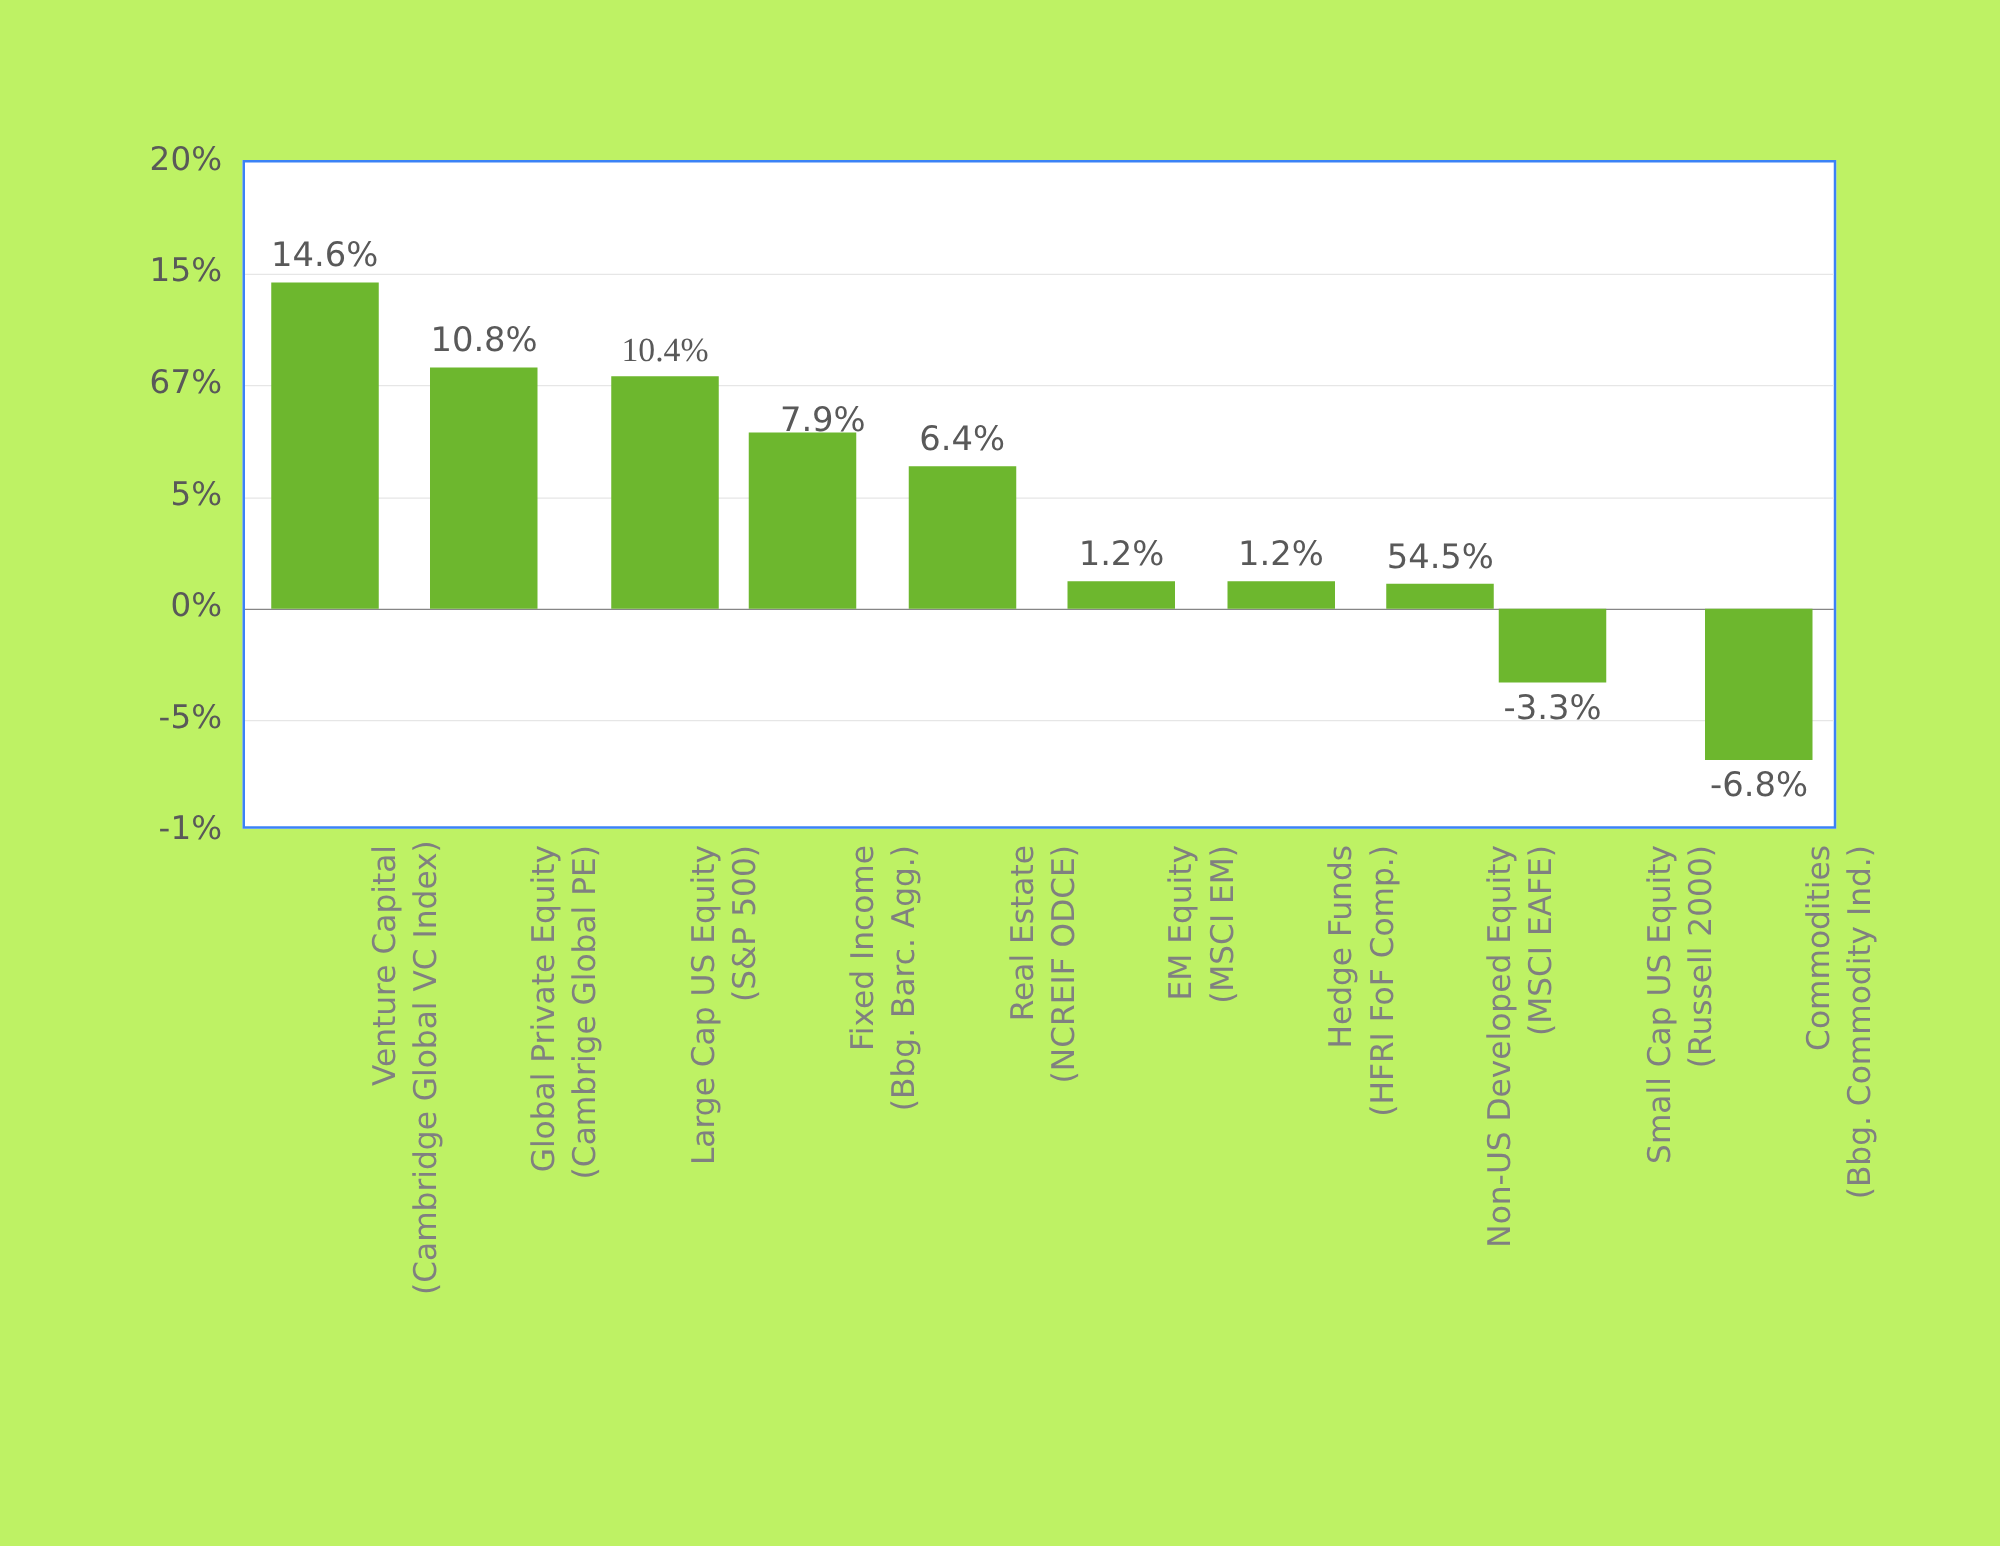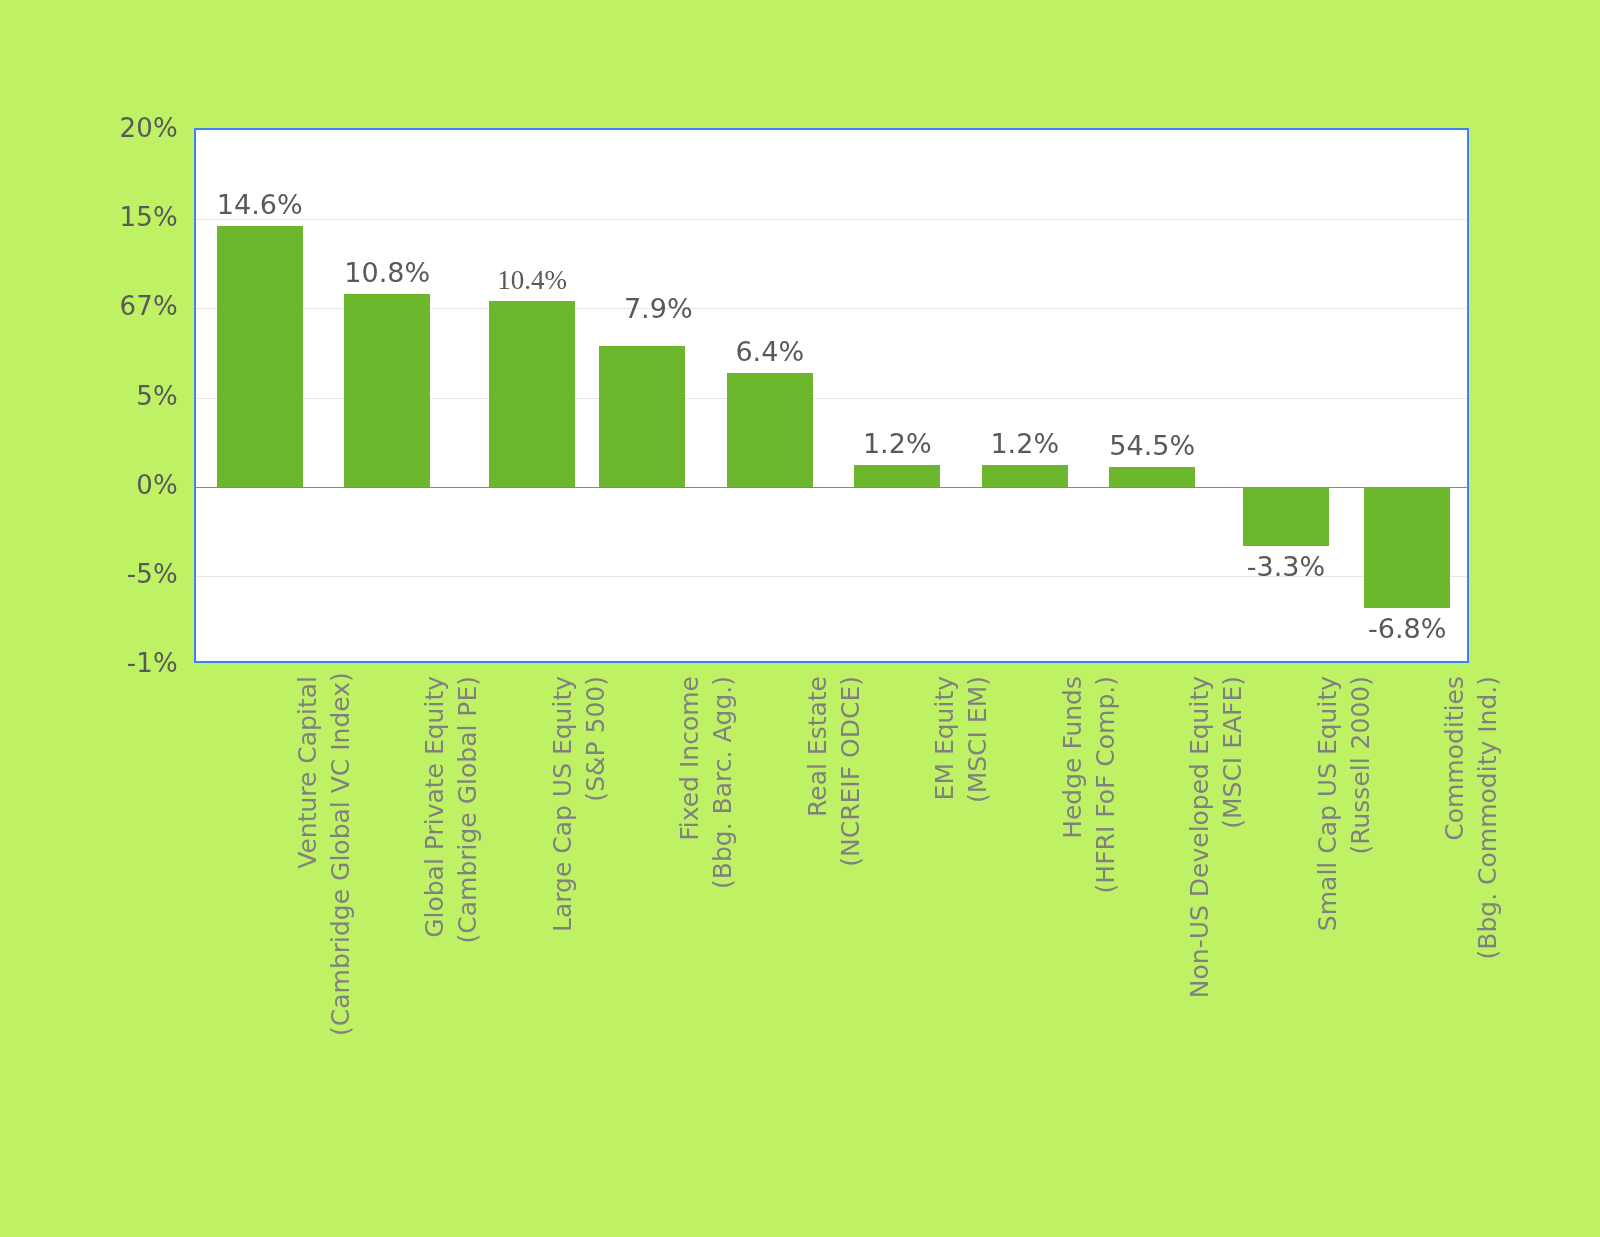--- a/index.html
+++ b/index.html
@@ -129,39 +129,39 @@
         <div class="bar-slot" style="left: 148.25px; width: 86px;">
           <div class="bar" style="top: 164.067px; height: 192.6px;"></div>
           <div class="bar-value" style="top: 128.067px;">10.8%</div>
         </div>
         <div class="bar-slot" style="left: 293px; width: 86px; font-family: Liberation Serif, serif;">
           <div class="bar" style="top: 171.2px; height: 185.467px;"></div>
           <div class="bar-value" style="top: 135.2px;">10.4%</div>
         </div>
         <div class="bar-slot" style="left: 403.25px; width: 86px;">
           <div class="bar" style="top: 215.783px; height: 140.883px;"></div>
-          <div class="bar-value" style="top: 164px; padding-left: 32px;">7.9%</div>
+          <div class="bar-value" style="top: 192px; padding-left: 32px;">7.9%</div>
         </div>
         <div class="bar-slot" style="left: 530.75px; width: 86px;">
           <div class="bar" style="top: 242.533px; height: 114.133px;"></div>
           <div class="bar-value" style="top: 206.533px;">6.4%</div>
         </div>
         <div class="bar-slot" style="left: 658.25px; width: 86px;">
           <div class="bar" style="top: 335.267px; height: 21.4px;"></div>
           <div class="bar-value" style="top: 299.267px;">1.2%</div>
         </div>
         <div class="bar-slot" style="left: 785.75px; width: 86px;">
           <div class="bar" style="top: 335.267px; height: 21.4px;"></div>
           <div class="bar-value" style="top: 299.267px;">1.2%</div>
         </div>
         <div class="bar-slot" style="left: 913.25px; width: 86px;">
           <div class="bar" style="top: 337.05px; height: 19.6167px;"></div>
           <div class="bar-value" style="top: 301.05px;">54.5%</div>
         </div>
-        <div class="bar-slot" style="left: 1047px; width: 86px; text-decoration: underline;">
+        <div class="bar-slot" style="left: 1003px; width: 86px; text-decoration: underline;">
           <div class="bar" style="top: 356.667px; height: 58.85px;"></div>
           <div class="bar-value" style="top: 421.517px;">-3.3%</div>
         </div>
         <div class="bar-slot" style="left: 1168.25px; width: 86px;">
           <div class="bar" style="top: 356.667px; height: 121.267px;"></div>
           <div class="bar-value" style="top: 483.933px;">-6.8%</div>
         </div>
       </div>
   </div>
 

